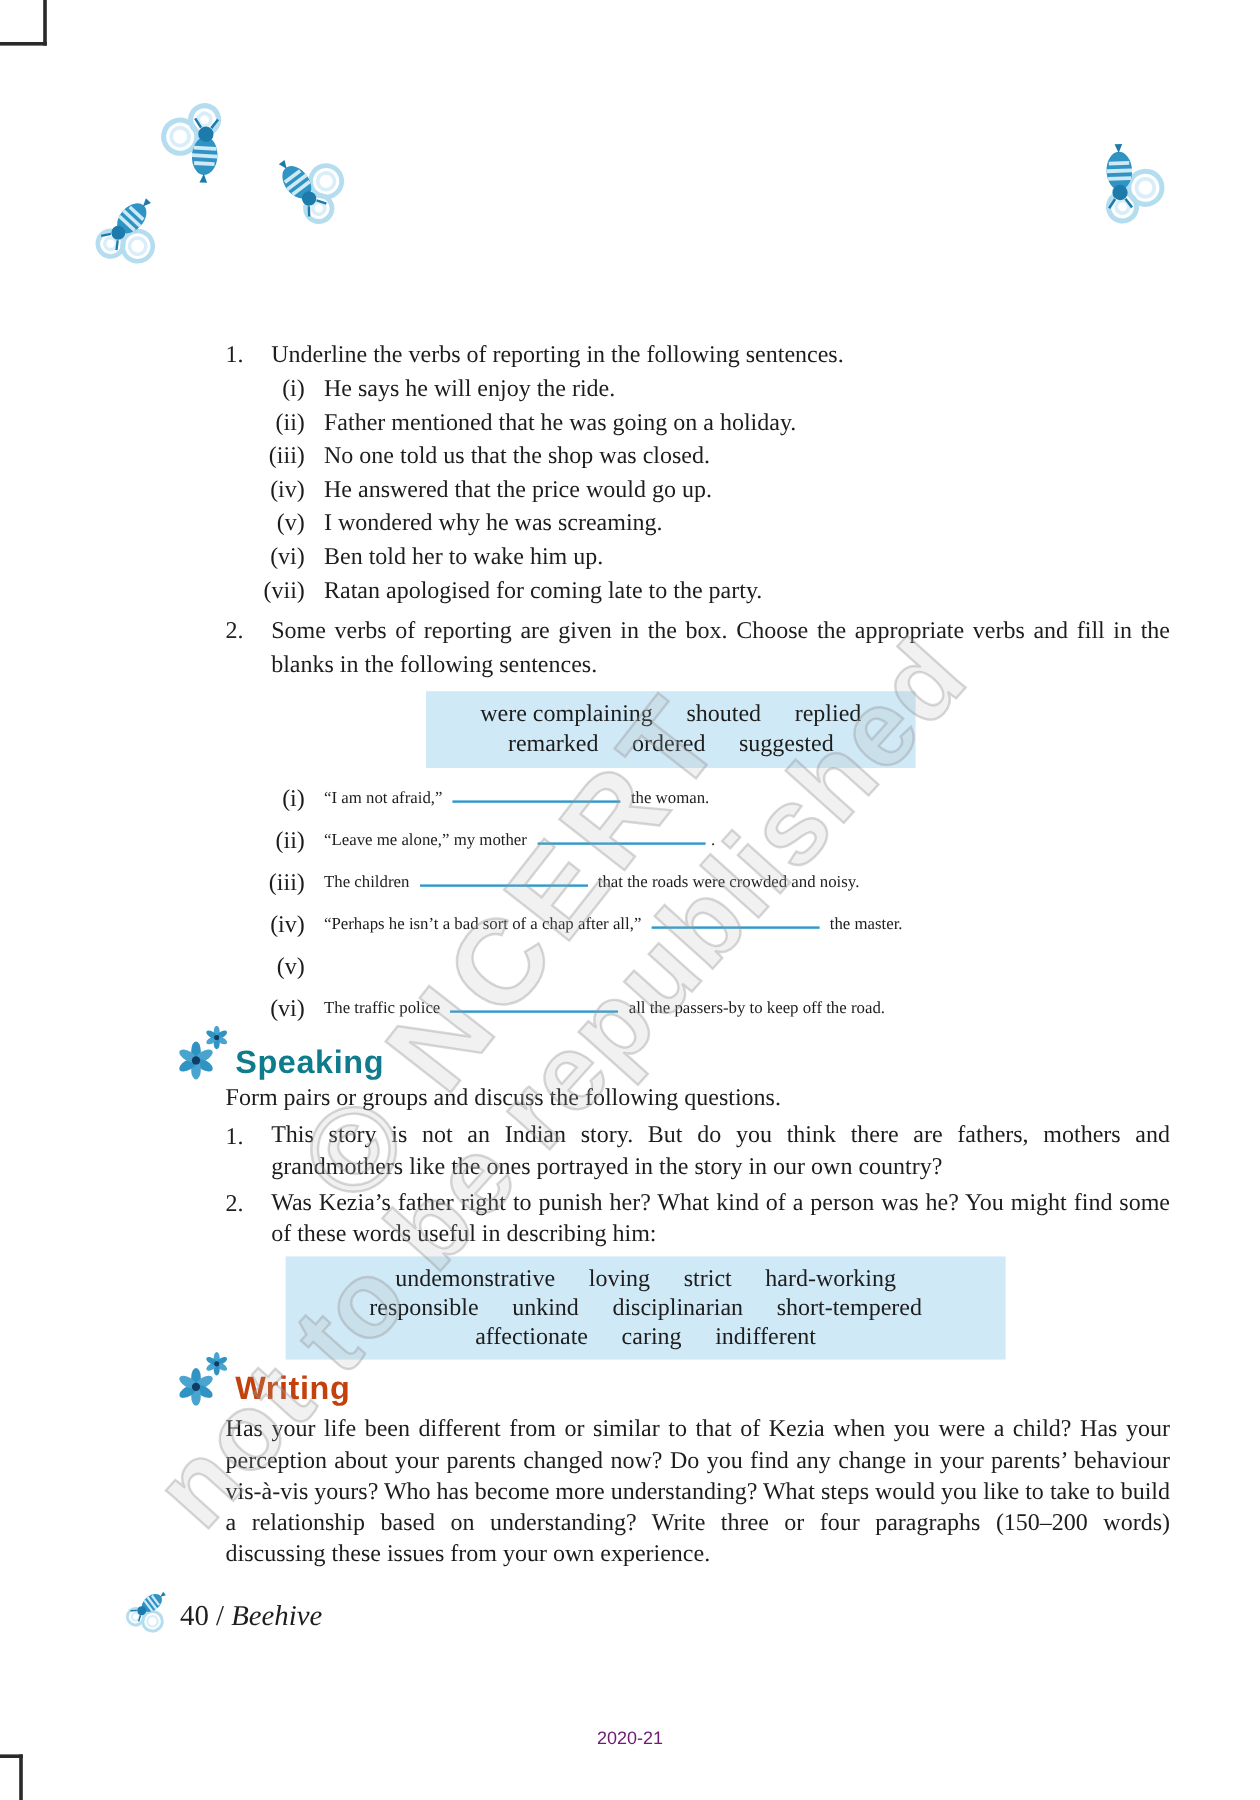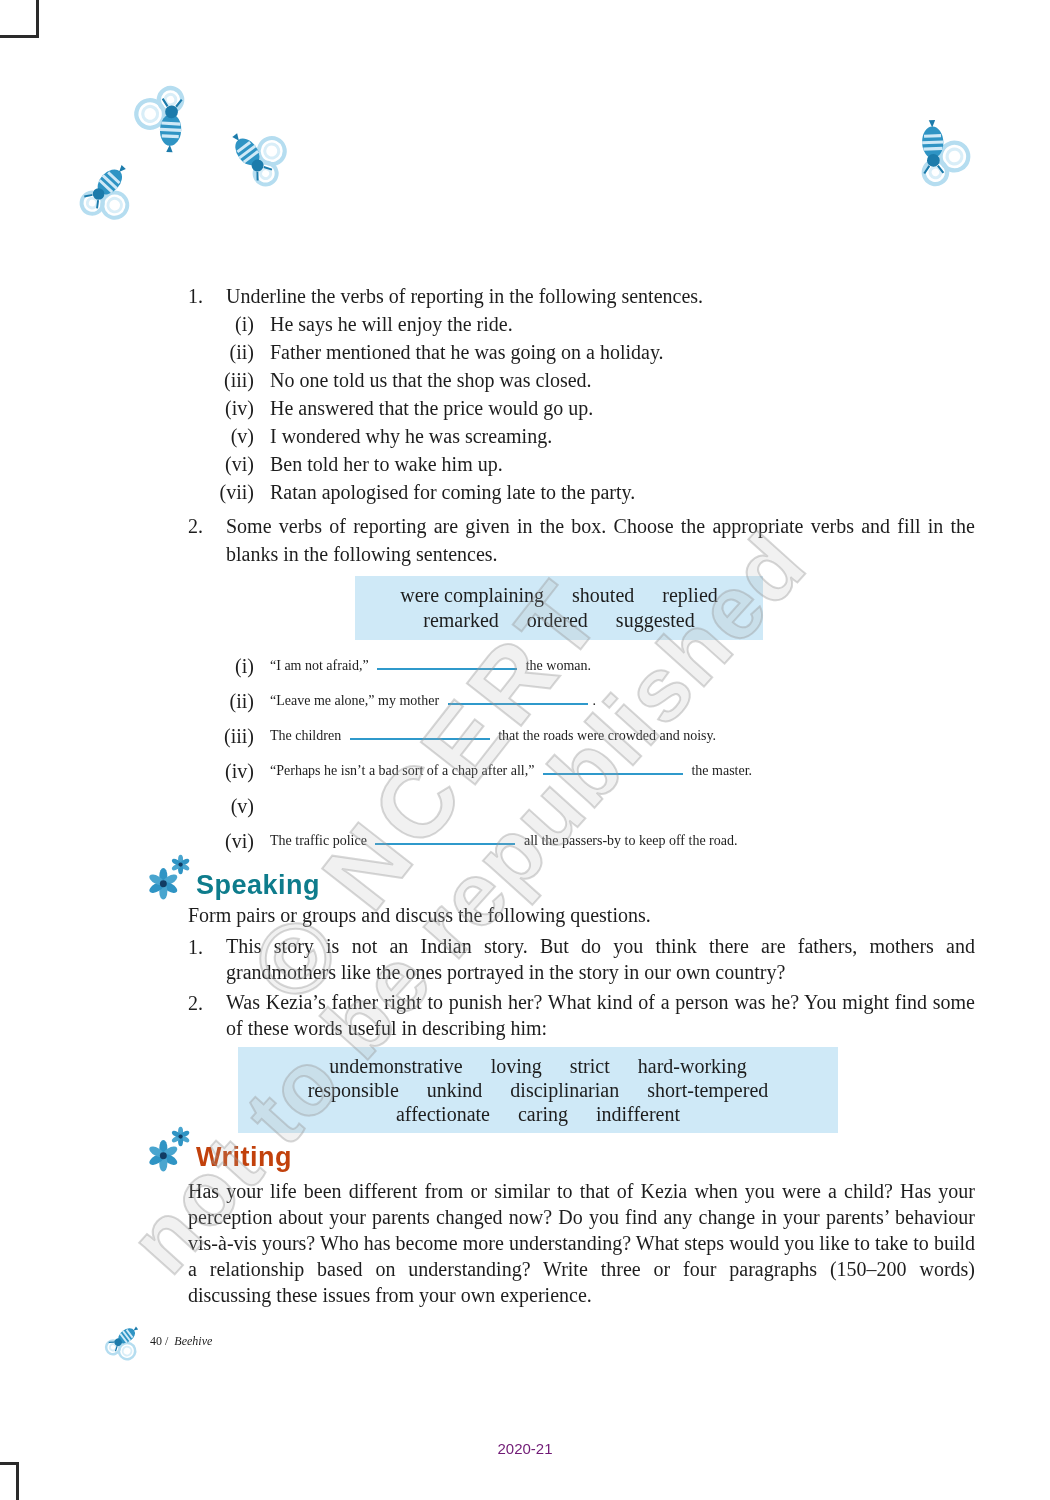--- a/index.html
+++ b/index.html
@@ -69,21 +69,21 @@
   #writing-title{color:#c2410c;}
 
   .sp-intro{margin:2px 0 0 0;line-height:27px;}
   .q-row{display:flex;margin-top:4px;}
   .q-num{flex:0 0 38px;}
   .q-body{flex:1;text-align:justify;line-height:26px;}
 
   .writing-body{margin:6px 0 0 0;text-align:justify;line-height:26px;}
 
   
-  .footer{position:absolute;left:150px;top:1334px;z-index:2;font-size:12px;}
+  .footer{position:absolute;left:150px;top:1334px;z-index:2;font-size:24px;}
   .footer .book{font-style:italic;margin-left:6px;}
   .year{position:absolute;left:0;top:1440px;width:100%;text-align:center;z-index:2;
         font-family:"Liberation Sans","DejaVu Sans",sans-serif;font-size:15px;color:#701a75;}
 </style>
 </head>
 <body>
 
 <div class="page">
 
   <div class="corner-tl"></div>

